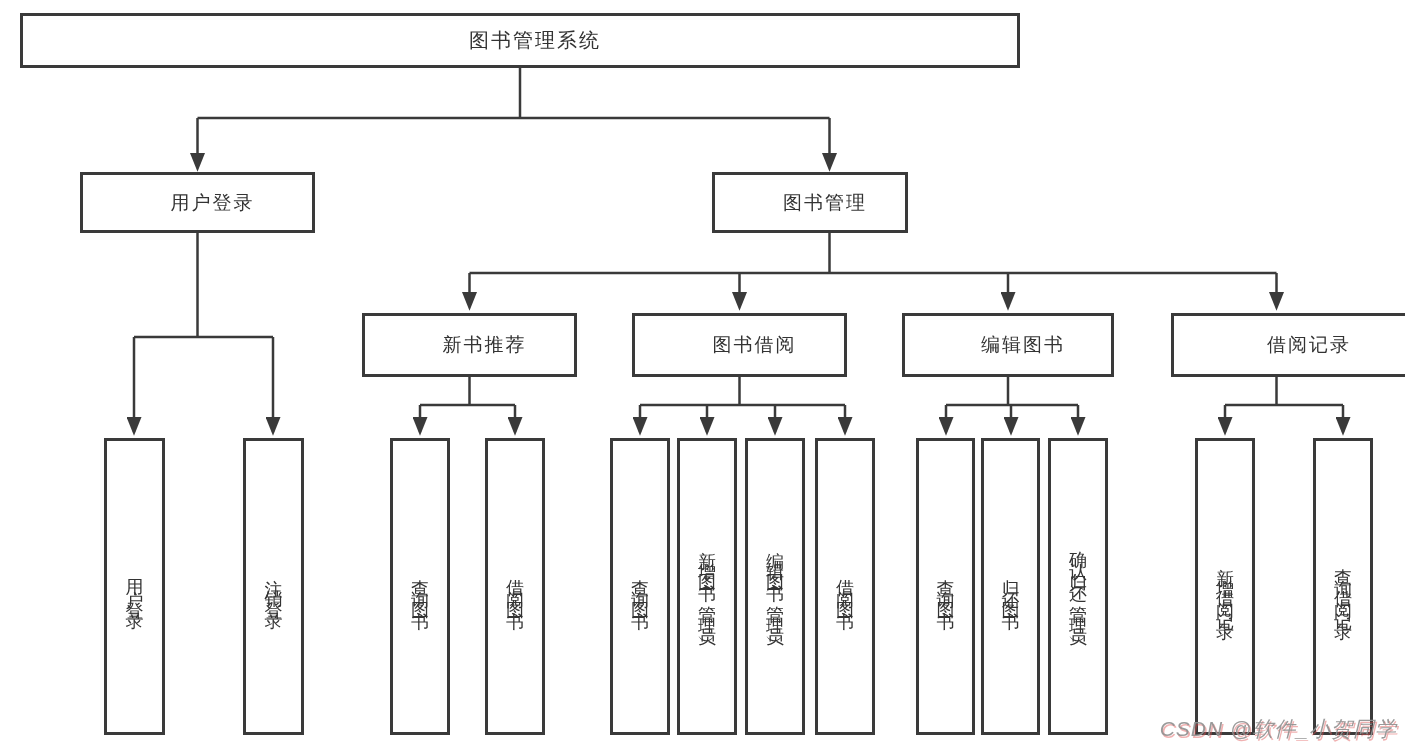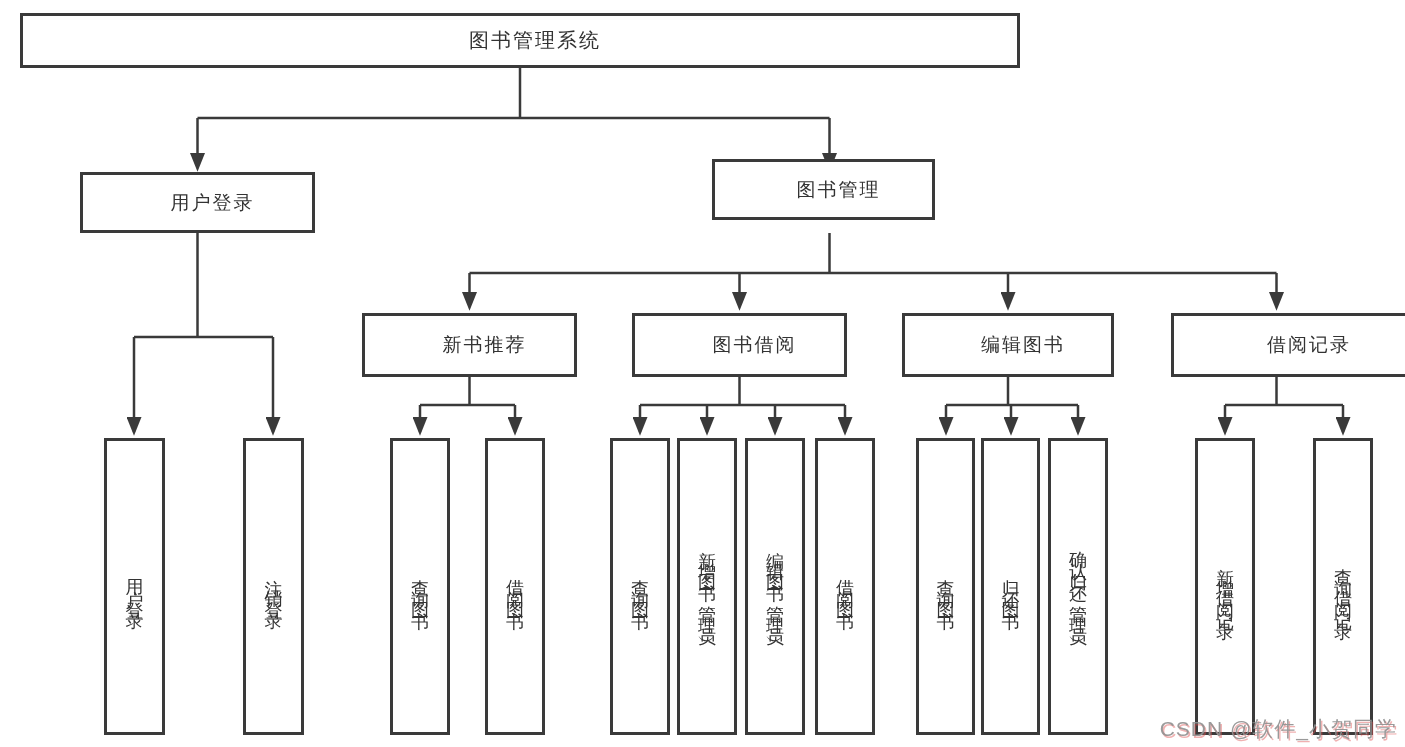--- a/index.html
+++ b/index.html
@@ -43,20 +43,21 @@
   }
   .watermark {
     position:absolute;
     right:8px; bottom:4px;
     font-size:21px;
     letter-spacing:1px;
     color:rgba(145,145,145,0.92);
     text-shadow:1.5px 1.5px 0 rgba(222,82,82,0.45);
     pointer-events:none;
     white-space:nowrap;
+    font-style:italic;
   }
 </style>
 </head>
 <body>
 
 <div class="stage">
 
   <svg class="connectors" viewBox="0 0 1405 747" xmlns="http://www.w3.org/2000/svg">
     <defs>
       <marker id="arrow" viewBox="0 0 20 16" markerWidth="19" markerHeight="15" refX="16" refY="8" orient="auto" markerUnits="userSpaceOnUse">
@@ -103,21 +104,21 @@
       <path d="M1276.5,377 V405"></path>
       <path d="M1225,405 H1343"></path>
       <path d="M1225,405 V432" marker-end="url(#arrow)"></path>
       <path d="M1343,405 V432" marker-end="url(#arrow)"></path>
     </g>
   </svg>
 
   <div class="node root" style="left:20px; top:13px; width:1000px; height:55px;">图书管理系统</div>
 
   <div class="node" style="left:80px; top:172px; width:235px; height:61px;">用户登录</div>
-  <div class="node" style="left:712px; top:159px; width:223px; height:61px;text-align:center;">图书管理</div>
+  <div class="node" style="left:712px; top:172px; width:196px; height:61px;text-align:center;">图书管理</div>
 
   <div class="node" style="left:362px; top:313px; width:215px; height:64px;">新书推荐</div>
   <div class="node" style="left:632px; top:313px; width:215px; height:64px;">图书借阅</div>
   <div class="node" style="left:902px; top:313px; width:212px; height:64px;">编辑图书</div>
   <div class="node" style="left:1171px; top:313px; width:246px; height:64px;">借阅记录</div>
 
   <div class="node-v" style="left:104px; top:438px; width:61px; height:297px;">
     <span class="vtext">用户登录</span>
   </div>
   <div class="node-v" style="left:243px; top:438px; width:61px; height:297px;">

